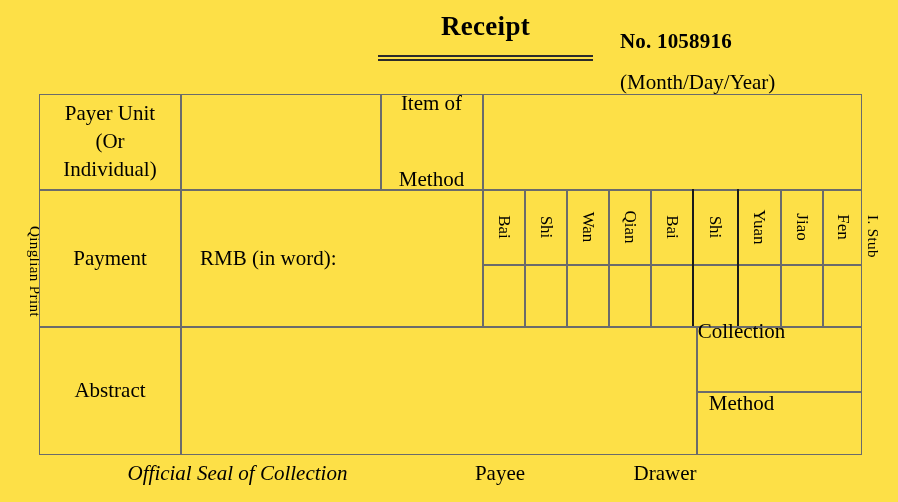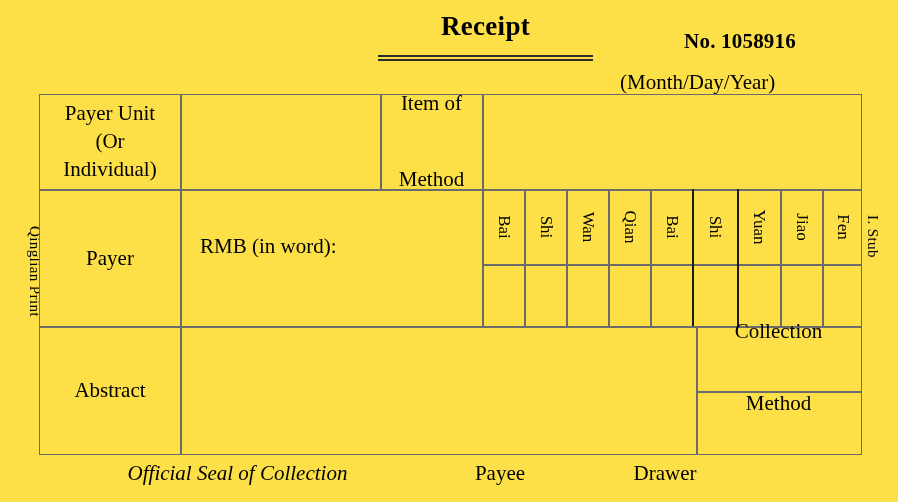--- a/index.html
+++ b/index.html
@@ -50,21 +50,21 @@
     width: 215px;
     height: 2px;
     background: #2b2b2b;
   }
 
   .receipt-no {
     position: absolute;
     left: 620px;
     top: 29px;
     width: 240px;
-    text-align: center;
+    text-align: left;
     font-size: 21px;
     font-weight: bold;
     letter-spacing: 0.2px;
   }
   .date-line {
     position: absolute;
     left: 620px;
     top: 70px;
     width: 240px;
     text-align: left;
@@ -205,23 +205,23 @@
     </div>
     <div class="cell-label" style="left:142px; top:0px; width:197px; height:94px;"></div>
 
     <div class="cell-label" style="left:342px; top:0px; width:99px; height:94px;gap:48px;">
       <span>Item of</span>
       <span>Method</span>
     </div>
     <div class="cell-label" style="left:444px; top:0px; width:377px; height:94px;"></div>
 
     <div class="cell-label" style="left:0px; top:96px; width:140px; height:135px;">
-      <span>Payer</span>
-    </div>
-    <div class="cell-label" style="left:160px; top:84px; width:280px; height:135px; justify-content:center; align-items:flex-start;">
+      <span>Payment</span>
+    </div>
+    <div class="cell-label" style="left:160px; top:96px; width:280px; height:135px; justify-content:center; align-items:flex-start;">
       <span>RMB (in word):</span>
     </div>
 
     <div class="cur-head" style="left:444px; width:40px; top:96px; height:71px;">
       <span>Bai</span>
     </div>
     <div class="cur-head" style="left:486px; width:40px; top:96px; height:71px;">
       <span>Shi</span>
     </div>
     <div class="cur-head" style="left:528px; width:40px; top:96px; height:71px;">
@@ -254,21 +254,21 @@
     <div class="cell-label" style="left:654px; width:43px; top:171px; height:60px;"></div>
     <div class="cell-label" style="left:699px; width:41px; top:171px; height:60px;"></div>
     <div class="cell-label" style="left:742px; width:40px; top:171px; height:60px;"></div>
     <div class="cell-label" style="left:784px; width:37px; top:171px; height:60px;"></div>
 
     <div class="cell-label" style="left:0px; top:233px; width:140px; height:126px;">
       <span>Abstract</span>
     </div>
     <div class="cell-label" style="left:142px; top:233px; width:513px; height:126px;"></div>
 
-    <div class="cell-label" style="left:657px; top:233px; width:163px; height:80px;gap:44px;">
+    <div class="cell-label" style="left:620px; top:233px; width:163px; height:80px;gap:44px;">
       <span>Collection</span>
       <span>Method</span>
     </div>
     <div class="cell-label" style="left:658px; top:298px; width:163px; height:61px;"></div>
 
   </div>
 
   <div class="footer-item" style="left:105px; width:265px;font-style:italic;">Official Seal of Collection</div>
   <div class="footer-item" style="left:440px; width:120px;">Payee</div>
   <div class="footer-item" style="left:600px; width:130px;">Drawer</div>

